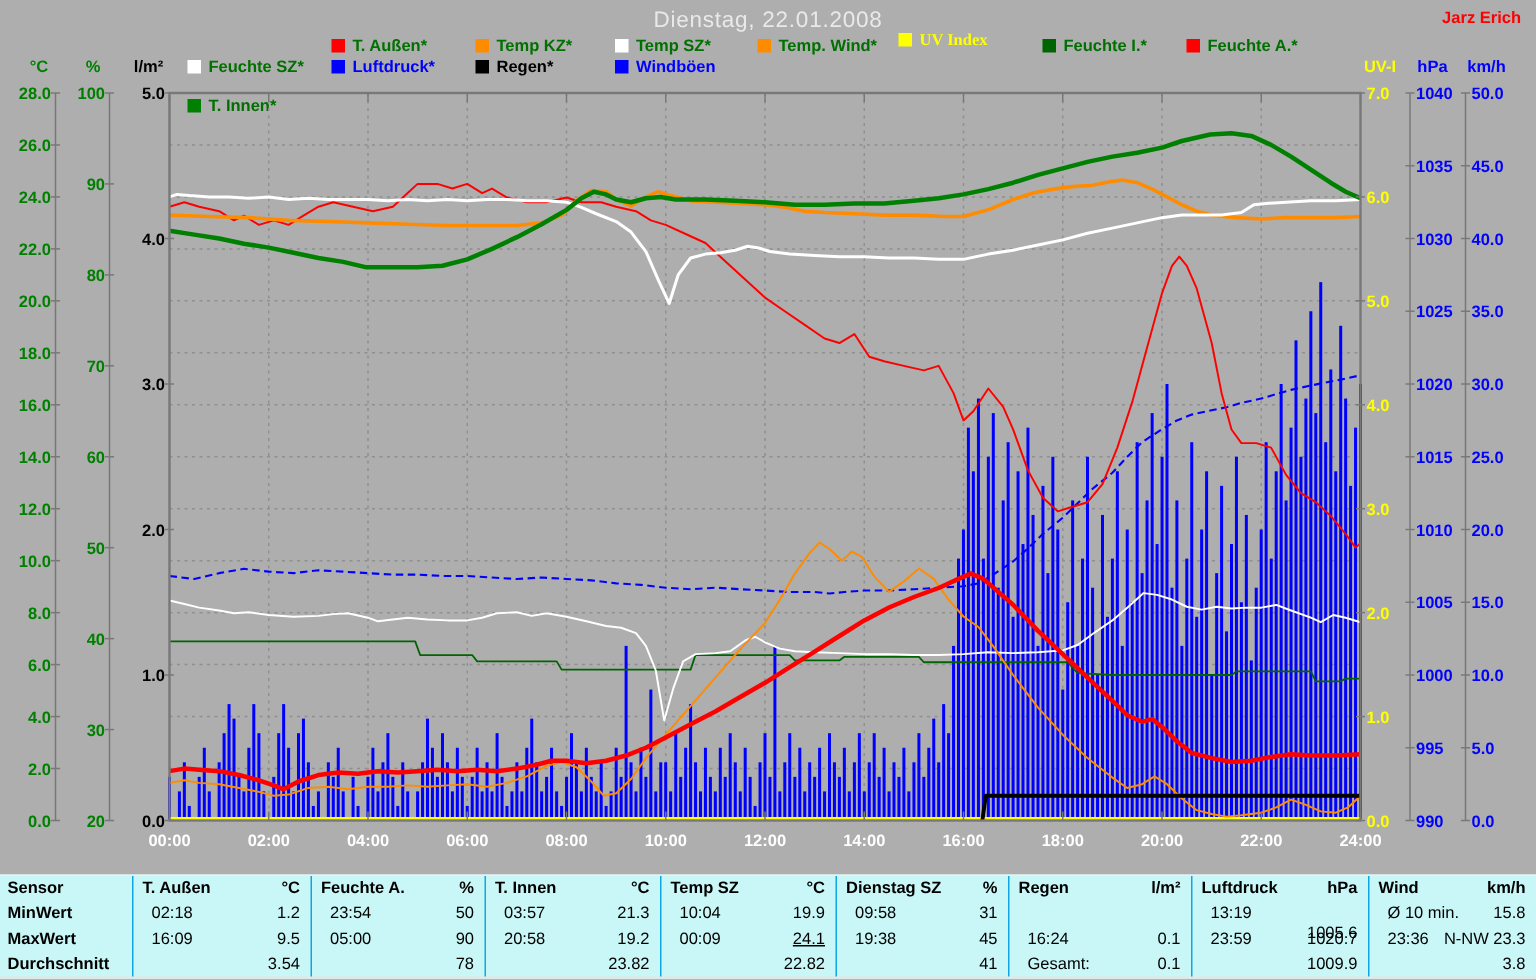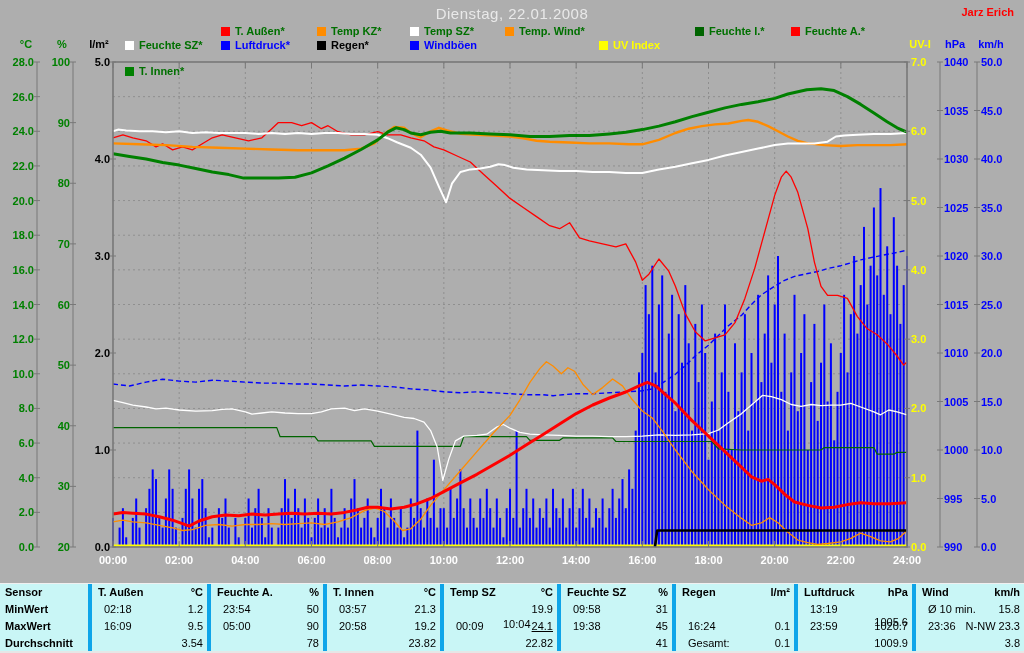--- a/index.html
+++ b/index.html
@@ -7,39 +7,39 @@
           font-family:"Liberation Sans",sans-serif;-webkit-font-smoothing:none;}
   .title{position:absolute;top:5px;left:0;width:1024px;text-align:center;
          color:#e9e9e9;font-size:15px;letter-spacing:0.5px;}
   .user{position:absolute;top:6px;right:10px;color:#ff0000;font-size:11px;font-weight:bold;}
   .legend-item{position:absolute;height:12px;white-space:nowrap;font-size:11px;font-weight:bold;cursor:default;}
   .legend-item .sw{display:inline-block;width:9px;height:9px;margin-right:5px;vertical-align:-1px;}
   #chart-svg{position:absolute;left:0;top:0;}
   .stats{position:absolute;left:0;top:583px;width:1024px;height:70px;background:#c9f6f6;
          border-top:1px solid #f0f0f0;font-size:11px;color:#000;}
   .stats .grp{position:absolute;top:0;height:70px;}
-  .stats .grp.bl{border-left:4px solid #0ea5e9;}
+  .stats .grp.bl{border-left:1px solid #0ea5e9;}
   .stats .cell{position:absolute;white-space:nowrap;}
   .stats .b{font-weight:bold;}
   .stats .r{text-align:right;}
   .botline{position:absolute;left:0;top:651px;width:1024px;height:2px;background:#e6e6e6;}
 </style>
 </head>
 <body>
 
 <div class="screen">
   <div class="title">Dienstag, 22.01.2008</div>
   <div class="user">Jarz Erich</div>
   <div id="legend">
       <div class="legend-item" style="left: 125px; top: 25px; color: rgb(0, 112, 0); margin-top: 40px;"><span class="sw" style="background: rgb(0, 128, 0);"></span><span>T. Innen*</span></div>
       <div class="legend-item" style="left: 221px; top: 25px; color: rgb(0, 112, 0);"><span class="sw" style="background: rgb(255, 0, 0);"></span><span>T. Außen*</span></div>
       <div class="legend-item" style="left: 317px; top: 25px; color: rgb(0, 112, 0);"><span class="sw" style="background: rgb(255, 140, 0);"></span><span>Temp KZ*</span></div>
       <div class="legend-item" style="left: 410px; top: 25px; color: rgb(0, 112, 0);"><span class="sw" style="background: rgb(255, 255, 255);"></span><span>Temp SZ*</span></div>
       <div class="legend-item" style="left: 505px; top: 25px; color: rgb(0, 112, 0);"><span class="sw" style="background: rgb(255, 140, 0);"></span><span>Temp. Wind*</span></div>
-      <div class="legend-item" style="left: 599px; top: 39px; color: rgb(255, 255, 0);"><span class="sw" style="background: rgb(255, 255, 0);"></span><span>UV Index</span></div>
+      <div class="legend-item" style="left: 599px; top: 21px; color: rgb(255, 255, 0); font-family: Liberation Serif, serif;"><span class="sw" style="background: rgb(255, 255, 0);"></span><span>UV Index</span></div>
       <div class="legend-item" style="left: 695px; top: 25px; color: rgb(0, 112, 0);"><span class="sw" style="background: rgb(0, 100, 0);"></span><span>Feuchte I.*</span></div>
       <div class="legend-item" style="left: 791px; top: 25px; color: rgb(0, 112, 0);"><span class="sw" style="background: rgb(255, 0, 0);"></span><span>Feuchte A.*</span></div>
       <div class="legend-item" style="left: 125px; top: 39px; color: rgb(0, 112, 0);"><span class="sw" style="background: rgb(255, 255, 255);"></span><span>Feuchte SZ*</span></div>
       <div class="legend-item" style="left: 221px; top: 39px; color: rgb(0, 0, 255);"><span class="sw" style="background: rgb(0, 0, 255);"></span><span>Luftdruck*</span></div>
       <div class="legend-item" style="left: 317px; top: 39px; color: rgb(0, 0, 0);"><span class="sw" style="background: rgb(0, 0, 0);"></span><span>Regen*</span></div>
       <div class="legend-item" style="left: 410px; top: 39px; color: rgb(0, 0, 255);"><span class="sw" style="background: rgb(0, 0, 255);"></span><span>Windböen</span></div>
     </div>
   <svg id="chart-svg" width="1024" height="583" viewBox="0 0 1024 583">
       <g stroke="#8f8f8f" stroke-dasharray="2 3" stroke-width="1">
         <line x1="113" y1="512.3571428571429" x2="907" y2="512.3571428571429"></line>
@@ -516,28 +516,28 @@
         <div class="cell b r" style="left: 0px; top: 2px; width: 109px;">°C</div>
         <div class="cell " style="left: 12px; top: 19px;">03:57</div>
         <div class="cell r" style="left: 0px; top: 19px; width: 109px;">21.3</div>
         <div class="cell " style="left: 12px; top: 36px;">20:58</div>
         <div class="cell r" style="left: 0px; top: 36px; width: 109px;">19.2</div>
         <div class="cell r" style="left: 0px; top: 53px; width: 109px;">23.82</div>
       </div>
       <div class="grp bl" style="left: 440px; width: 117px;">
         <div class="cell b" style="left: 6px; top: 2px;">Temp SZ</div>
         <div class="cell b r" style="left: 0px; top: 2px; width: 109px;">°C</div>
-        <div class="cell " style="left: 12px; top: 34px; margin-left: 47px;">10:04</div>
+        <div class="cell " style="left: 12px; top: 19px;">10:04</div>
         <div class="cell r" style="left: 0px; top: 19px; width: 109px;">19.9</div>
         <div class="cell " style="left: 12px; top: 36px;">00:09</div>
         <div class="cell r" style="left: 0px; top: 36px; width: 109px; text-decoration: underline;">24.1</div>
         <div class="cell r" style="left: 0px; top: 53px; width: 109px;">22.82</div>
       </div>
       <div class="grp bl" style="left: 557px; width: 115px;">
-        <div class="cell b" style="left: 6px; top: 2px;">Feuchte SZ</div>
+        <div class="cell b" style="left: 6px; top: 2px;">Dienstag SZ</div>
         <div class="cell b r" style="left: 0px; top: 2px; width: 107px;">%</div>
         <div class="cell " style="left: 12px; top: 19px;">09:58</div>
         <div class="cell r" style="left: 0px; top: 19px; width: 107px;">31</div>
         <div class="cell " style="left: 12px; top: 36px;">19:38</div>
         <div class="cell r" style="left: 0px; top: 36px; width: 107px;">45</div>
         <div class="cell r" style="left: 0px; top: 53px; width: 107px;">41</div>
       </div>
       <div class="grp bl" style="left: 672px; width: 122px;">
         <div class="cell b" style="left: 6px; top: 2px;">Regen</div>
         <div class="cell b r" style="left: 0px; top: 2px; width: 114px;">l/m²</div>

